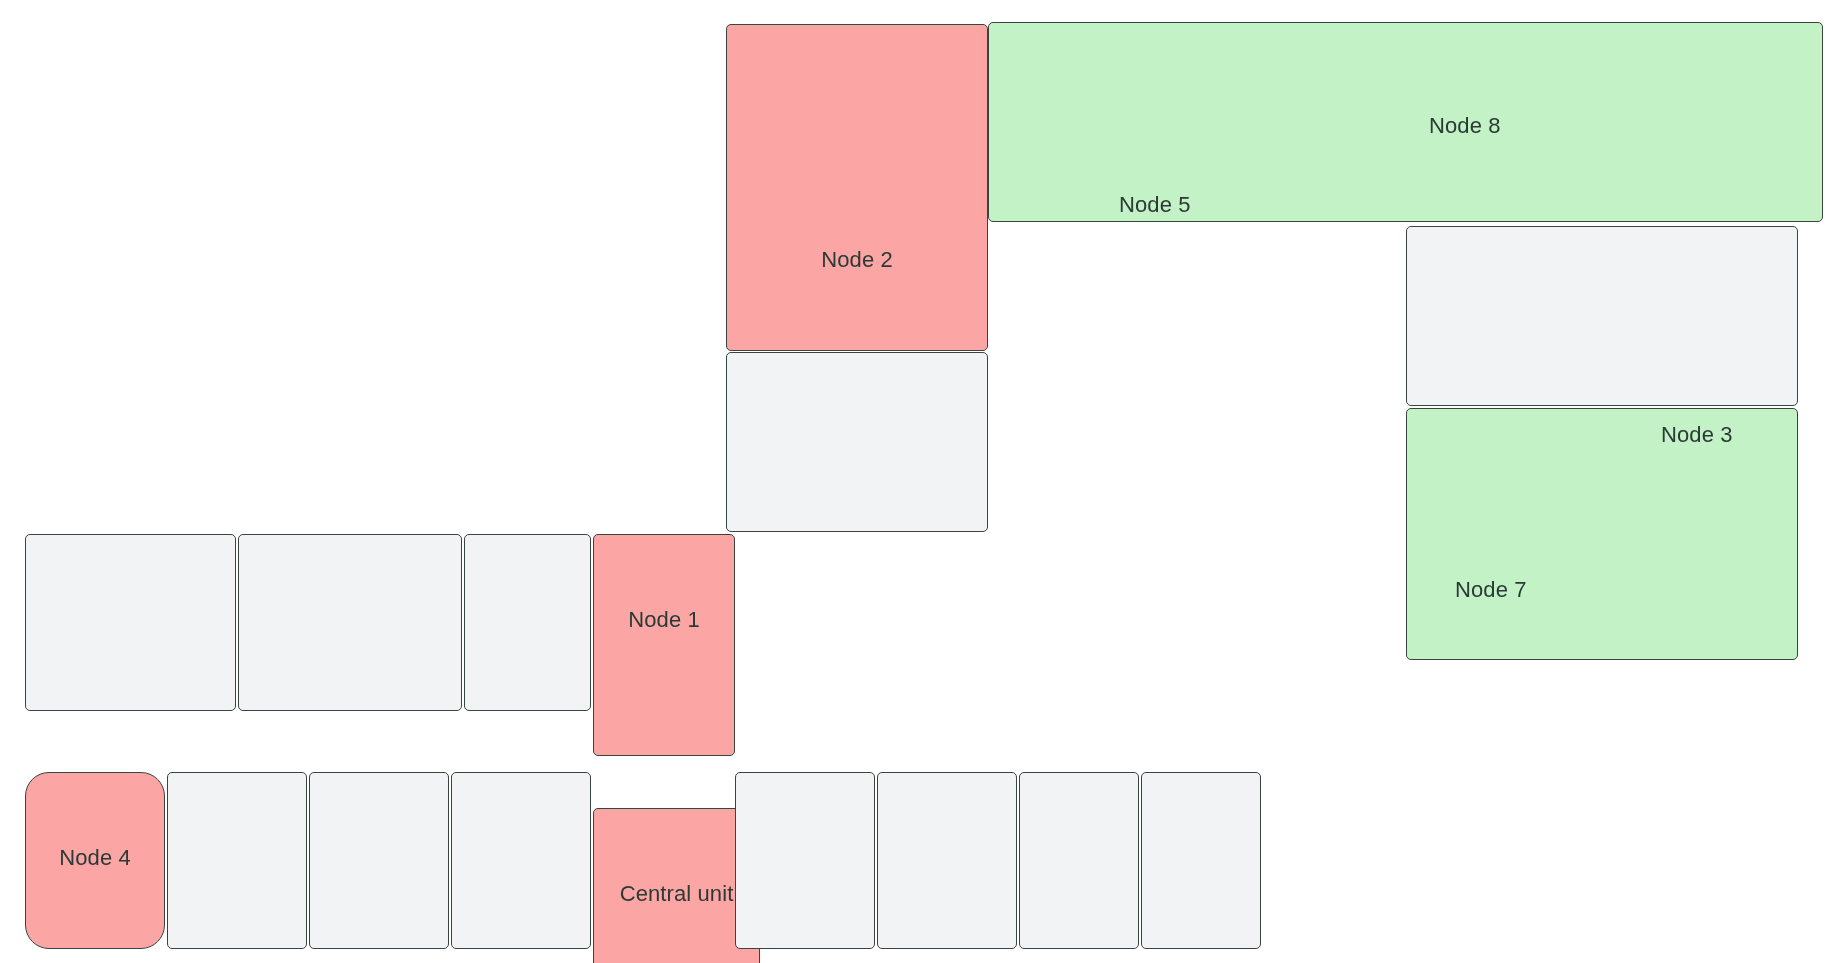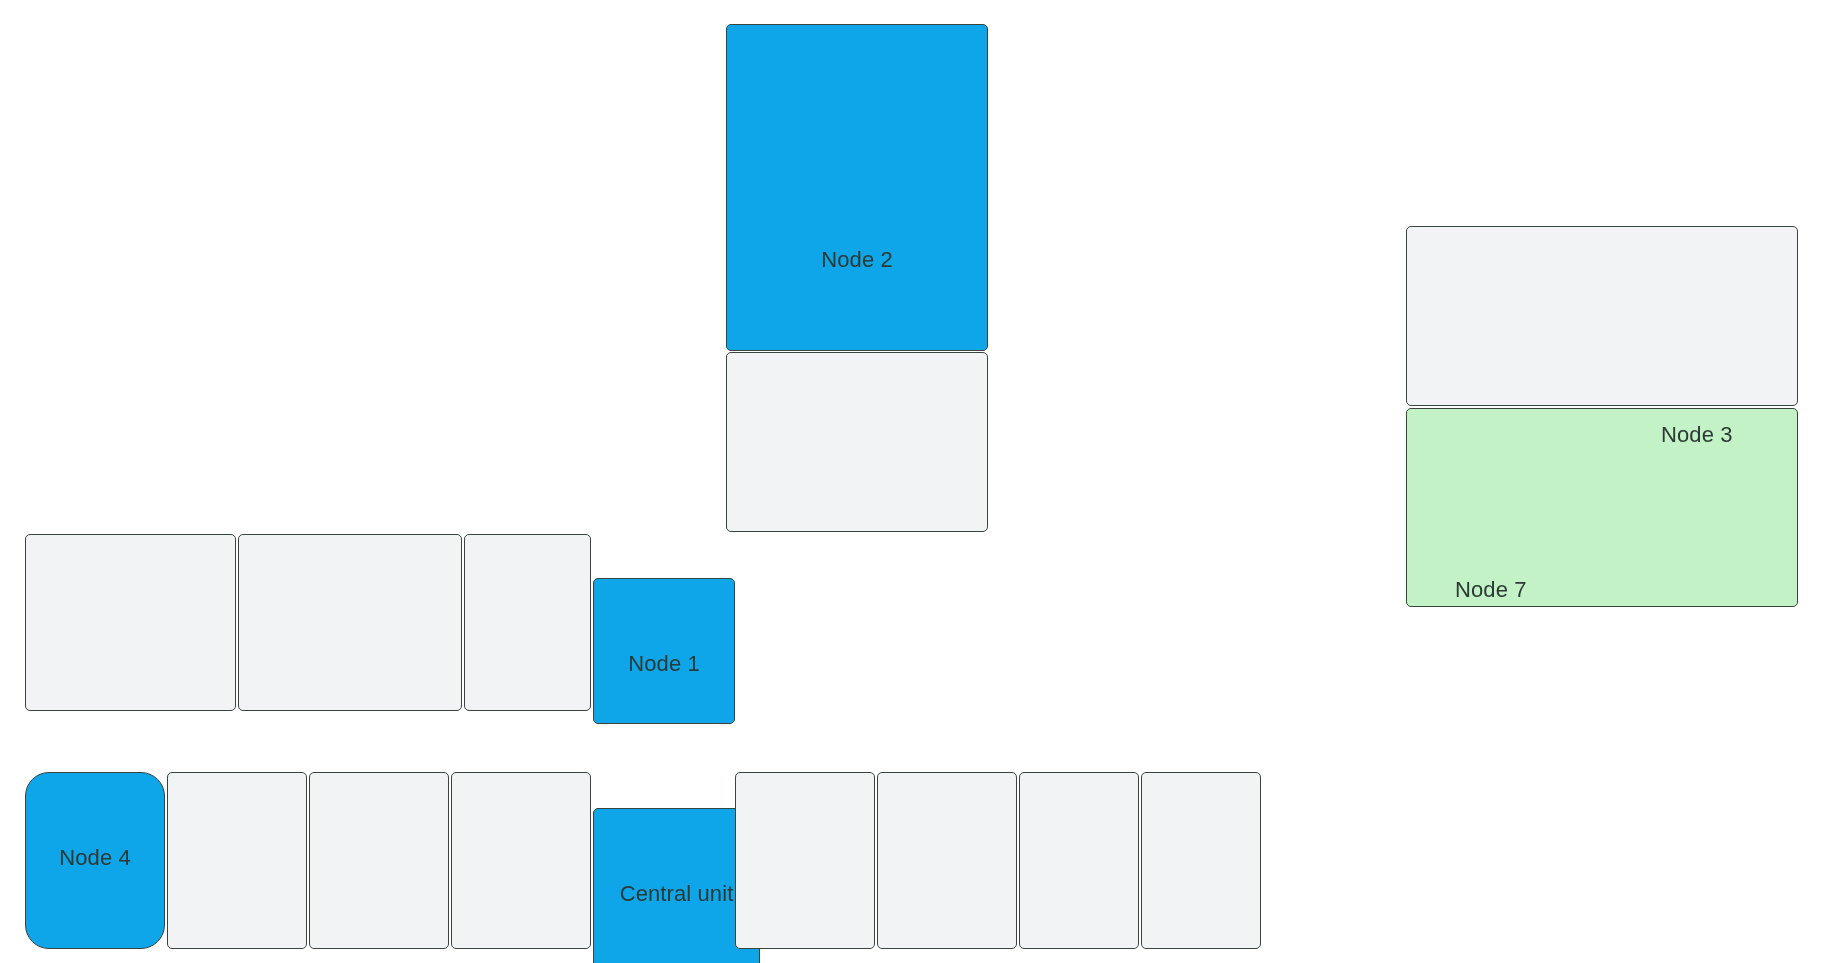--- a/index.html
+++ b/index.html
@@ -23,21 +23,21 @@
     box-sizing: border-box;
     border: 1.6px solid #39443f;
     border-radius: 5px;
     color: #2b3a34;
     font-size: 22px;
     line-height: 1.2;
     letter-spacing: 0.1px;
     white-space: nowrap;
   }
   .fill-green-dark   { background: #c3f2c7; }
-  .fill-green-light  { background: #0ea5e9; }
+  .fill-green-light  { background: #fca5a5; }
   .fill-grey         { background: #f1f3f5; }
 
   
   .lbl {
     position: absolute;
     pointer-events: none;
   }
   .lbl-center {
     left: 0; right: 0;
     text-align: center;
@@ -45,37 +45,41 @@
 </style>
 </head>
 <body>
 
 <div id="canvas">
 
   <div class="node-box fill-green-light" style="left:726px; top:24px; width:262px; height:327px;">
     <span class="lbl lbl-center" style="top:222px;">Node 2</span>
   </div>
 
+  <div class="node-box fill-green-dark" style="left:988px; top:22px; width:835px; height:200px;">
+    <span class="lbl" style="left:440px; top:90px;">Node 8</span>
+    <span class="lbl" style="left:130px; top:169px;">Node 5</span>
+  </div>
 
   <div class="node-box fill-grey" style="left:726px; top:352px; width:262px; height:180px;"></div>
 
   <div class="node-box fill-grey" style="left:1406px; top:226px; width:392px; height:180px;"></div>
 
-  <div class="node-box fill-green-dark" style="left:1406px; top:408px; width:392px; height:199px;">
+  <div class="node-box fill-green-dark" style="left:1406px; top:408px; width:392px; height:252px;">
     <span class="lbl" style="left:254px; top:13px;">Node 3</span>
     <span class="lbl" style="left:48px; top:168px;">Node 7</span>
   </div>
 
   <div class="node-box fill-grey" style="left:25px; top:534px; width:211px; height:177px;"></div>
 
   <div class="node-box fill-grey" style="left:238px; top:534px; width:224px; height:177px;"></div>
 
   <div class="node-box fill-grey" style="left:464px; top:534px; width:127px; height:177px;"></div>
 
-  <div class="node-box fill-green-light" style="left:593px; top:534px; width:142px; height:146px;margin-top:44px;">
+  <div class="node-box fill-green-light" style="left:593px; top:534px; width:142px; height:222px;">
     <span class="lbl lbl-center" style="top:72px;">Node 1</span>
   </div>
 
 
   <div class="node-box fill-green-light" style="left:25px; top:772px; width:140px; height:177px;border-radius:24px;">
     <span class="lbl lbl-center" style="top:72px;">Node 4</span>
   </div>
 
   <div class="node-box fill-grey" style="left:167px; top:772px; width:140px; height:177px;"></div>
 

